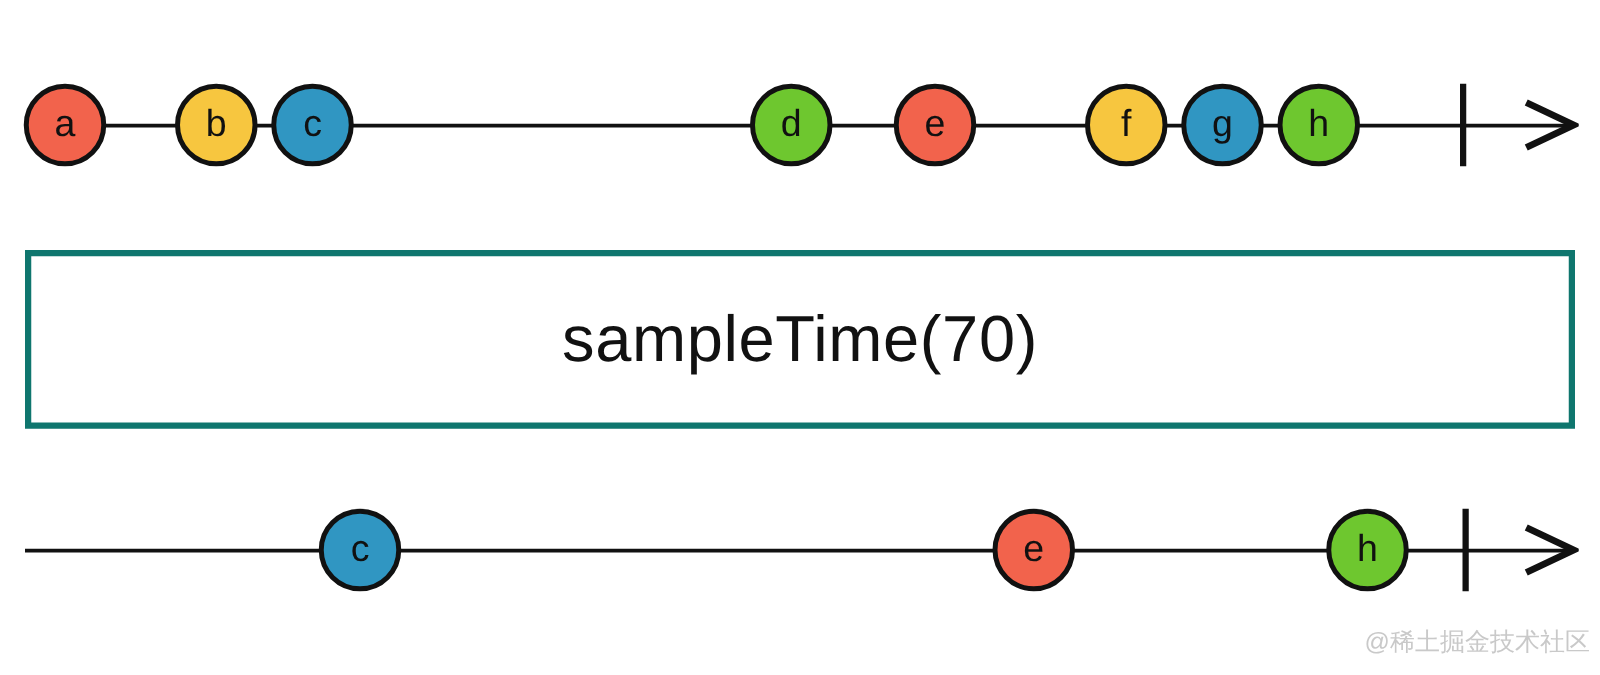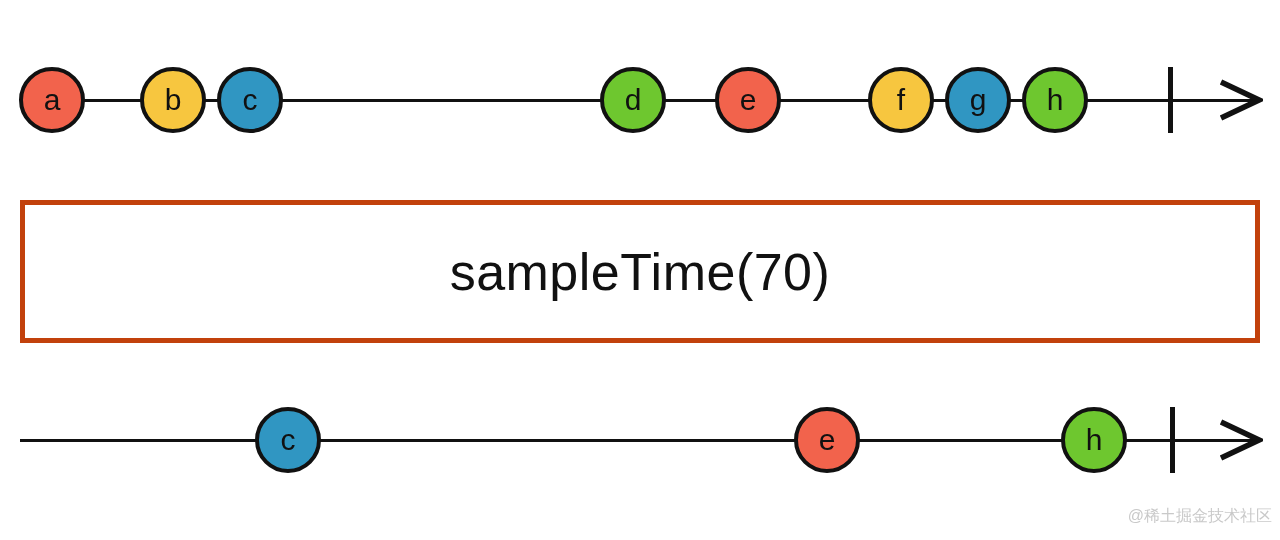--- a/index.html
+++ b/index.html
@@ -50,36 +50,36 @@
     font-size: 30px;
     line-height: 1;
     color: #111111;
   }
   .operator-box {
     position: absolute;
     left: 20px;
     top: 200px;
     width: 1230px;
     height: 133px;
-    border: 5px solid #c2410c;
+    border: 5px solid #0f766e;
     background: #ffffff;
     display: flex;
     align-items: center;
     justify-content: center;
   }
   .operator-label {
     font-size: 52px;
     letter-spacing: 0.5px;
     color: #111111;
   }
   .watermark {
     position: absolute;
     right: 8px;
     bottom: 13px;
-    font-size: 16px;
+    font-size: 20px;
     color: #c9c9c9;
   }
 </style>
 </head>
 <body>
 
 <div class="canvas">
 
   <div class="timeline" id="source-timeline" style="top:100px">
     <div class="tl-line"></div>

